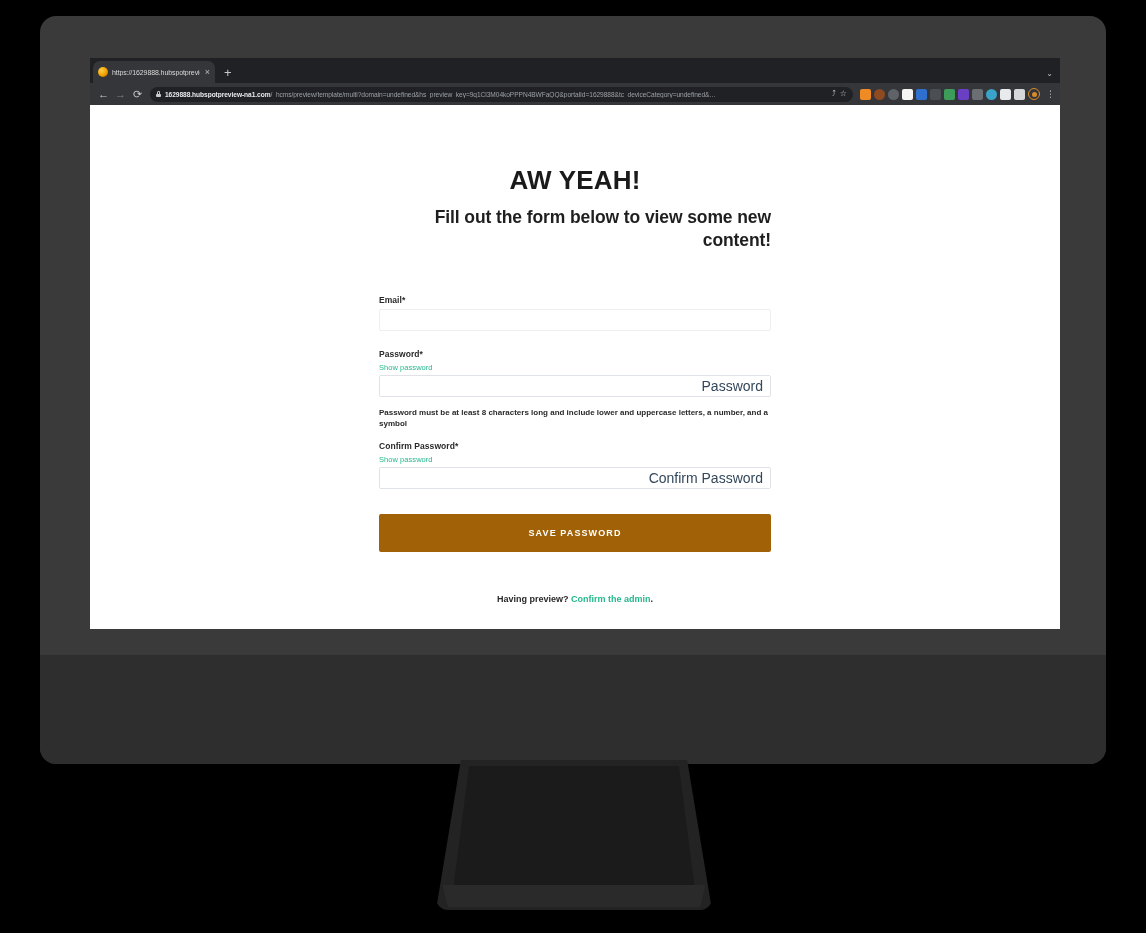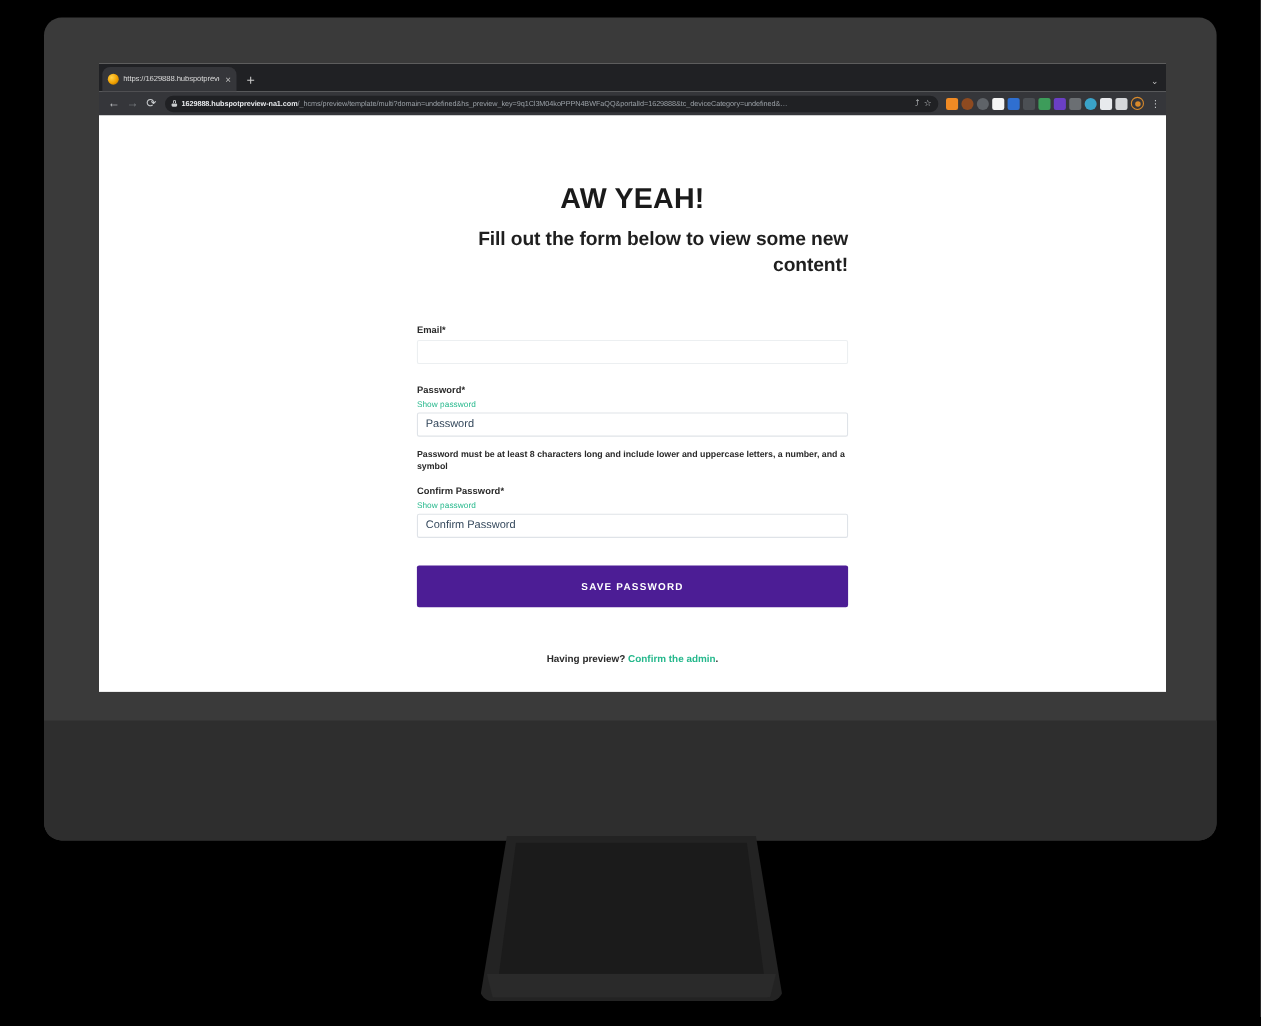--- a/index.html
+++ b/index.html
@@ -287,41 +287,42 @@
     letter-spacing: 0.05px;
   }
   input.text-input {
     display: block;
     width: 100%;
     height: 22px;
     box-sizing: border-box;
     border: 1px solid #eceff1;
     border-radius: 2px;
     background: #ffffff;
-    font-size: 10px;
+    font-size: 14px;
     font-family: "Liberation Sans", sans-serif;
     color: #33475b;
     padding: 0 7px;
     outline: none;
+    text-align: right;
   }
   input.text-input.bordered { border: 1px solid #dfe3e8; }
   input.text-input::placeholder { color: #33475b; opacity: 1; }
   .spacer-18 { height: 18px; }
   .help-text {
     font-size: 8px;
     font-weight: 700;
     color: #2a2a2a;
     line-height: 1.45;
     margin: 10px 0 11px 0;
   }
   .save-btn {
     display: block;
     width: 100%;
     height: 38px;
-    background: #4c1d95;
+    background: #a16207;
     border: none;
     border-radius: 2px;
     color: #ffffff;
     font-size: 9px;
     font-weight: 700;
     letter-spacing: 1.1px;
     font-family: "Liberation Sans", sans-serif;
     cursor: pointer;
     margin-top: 25px;
   }

